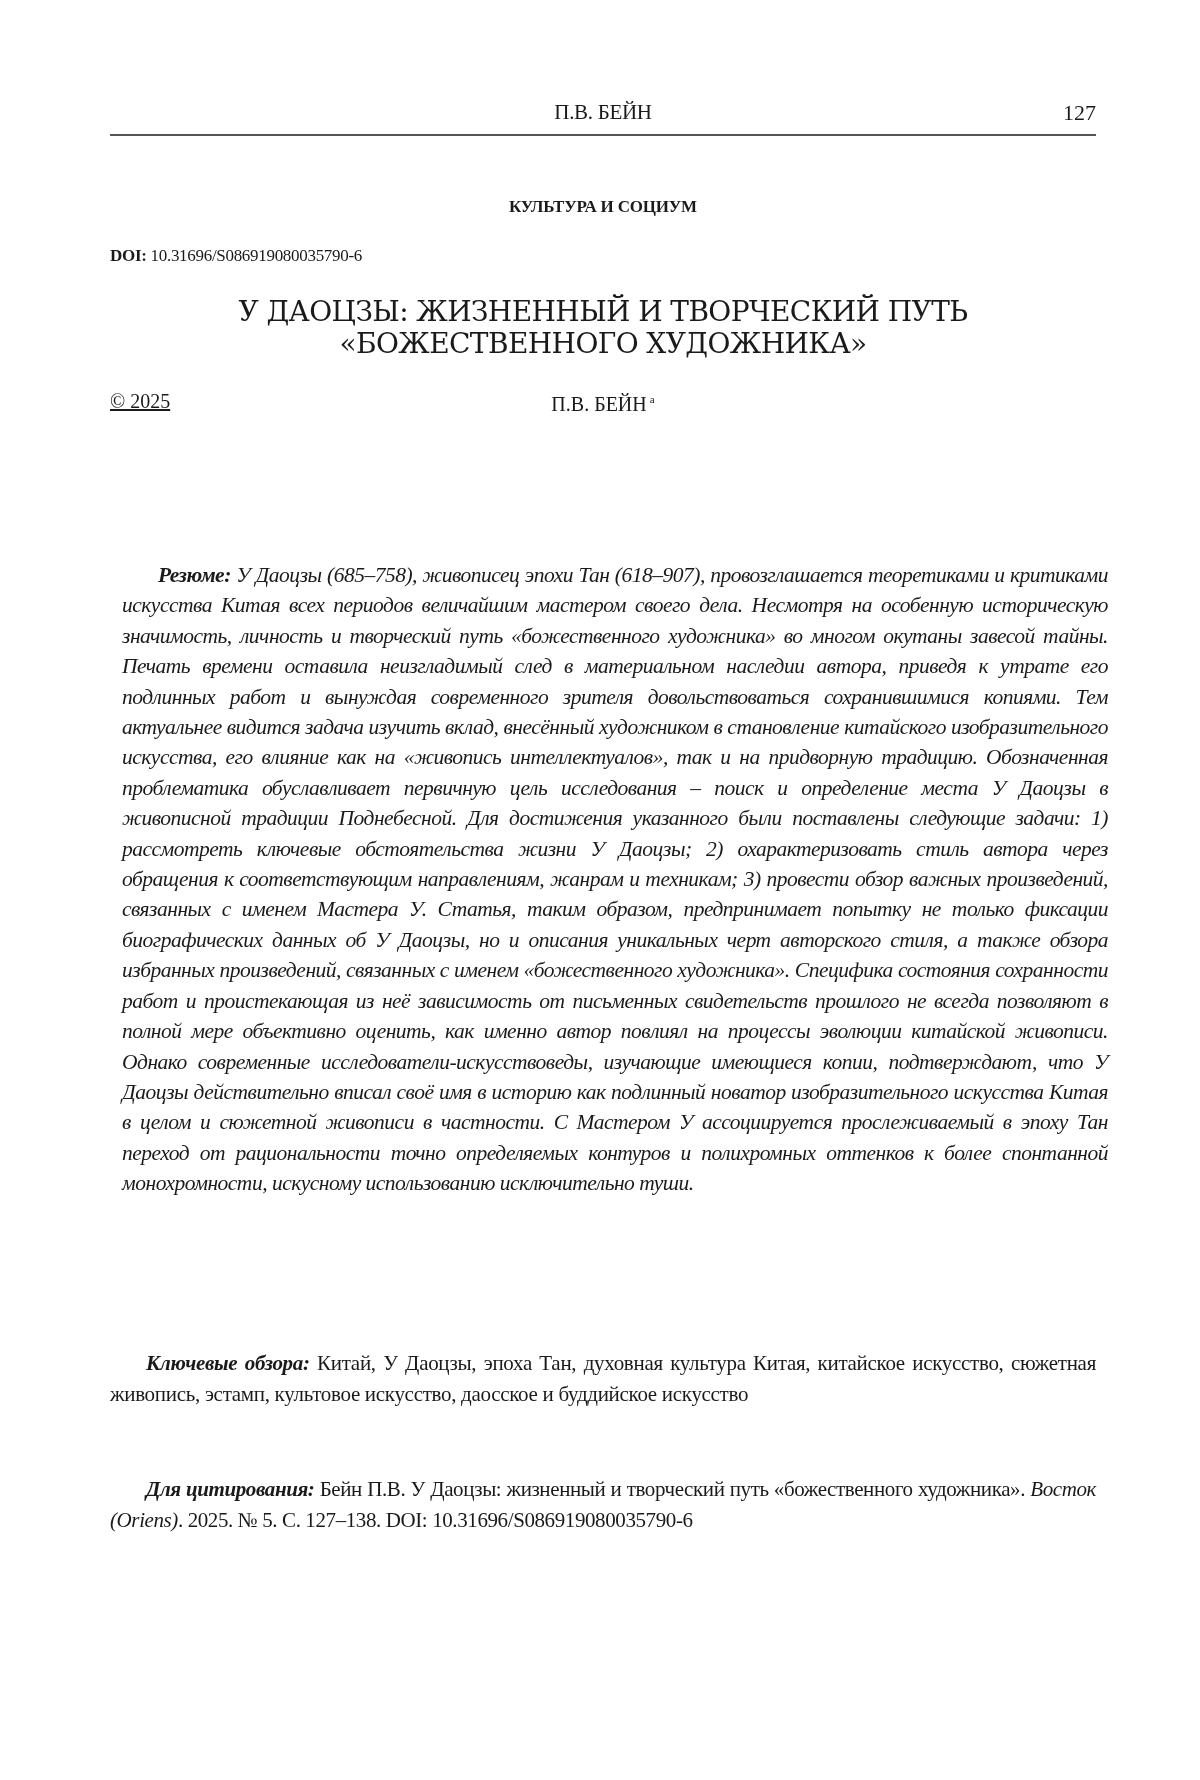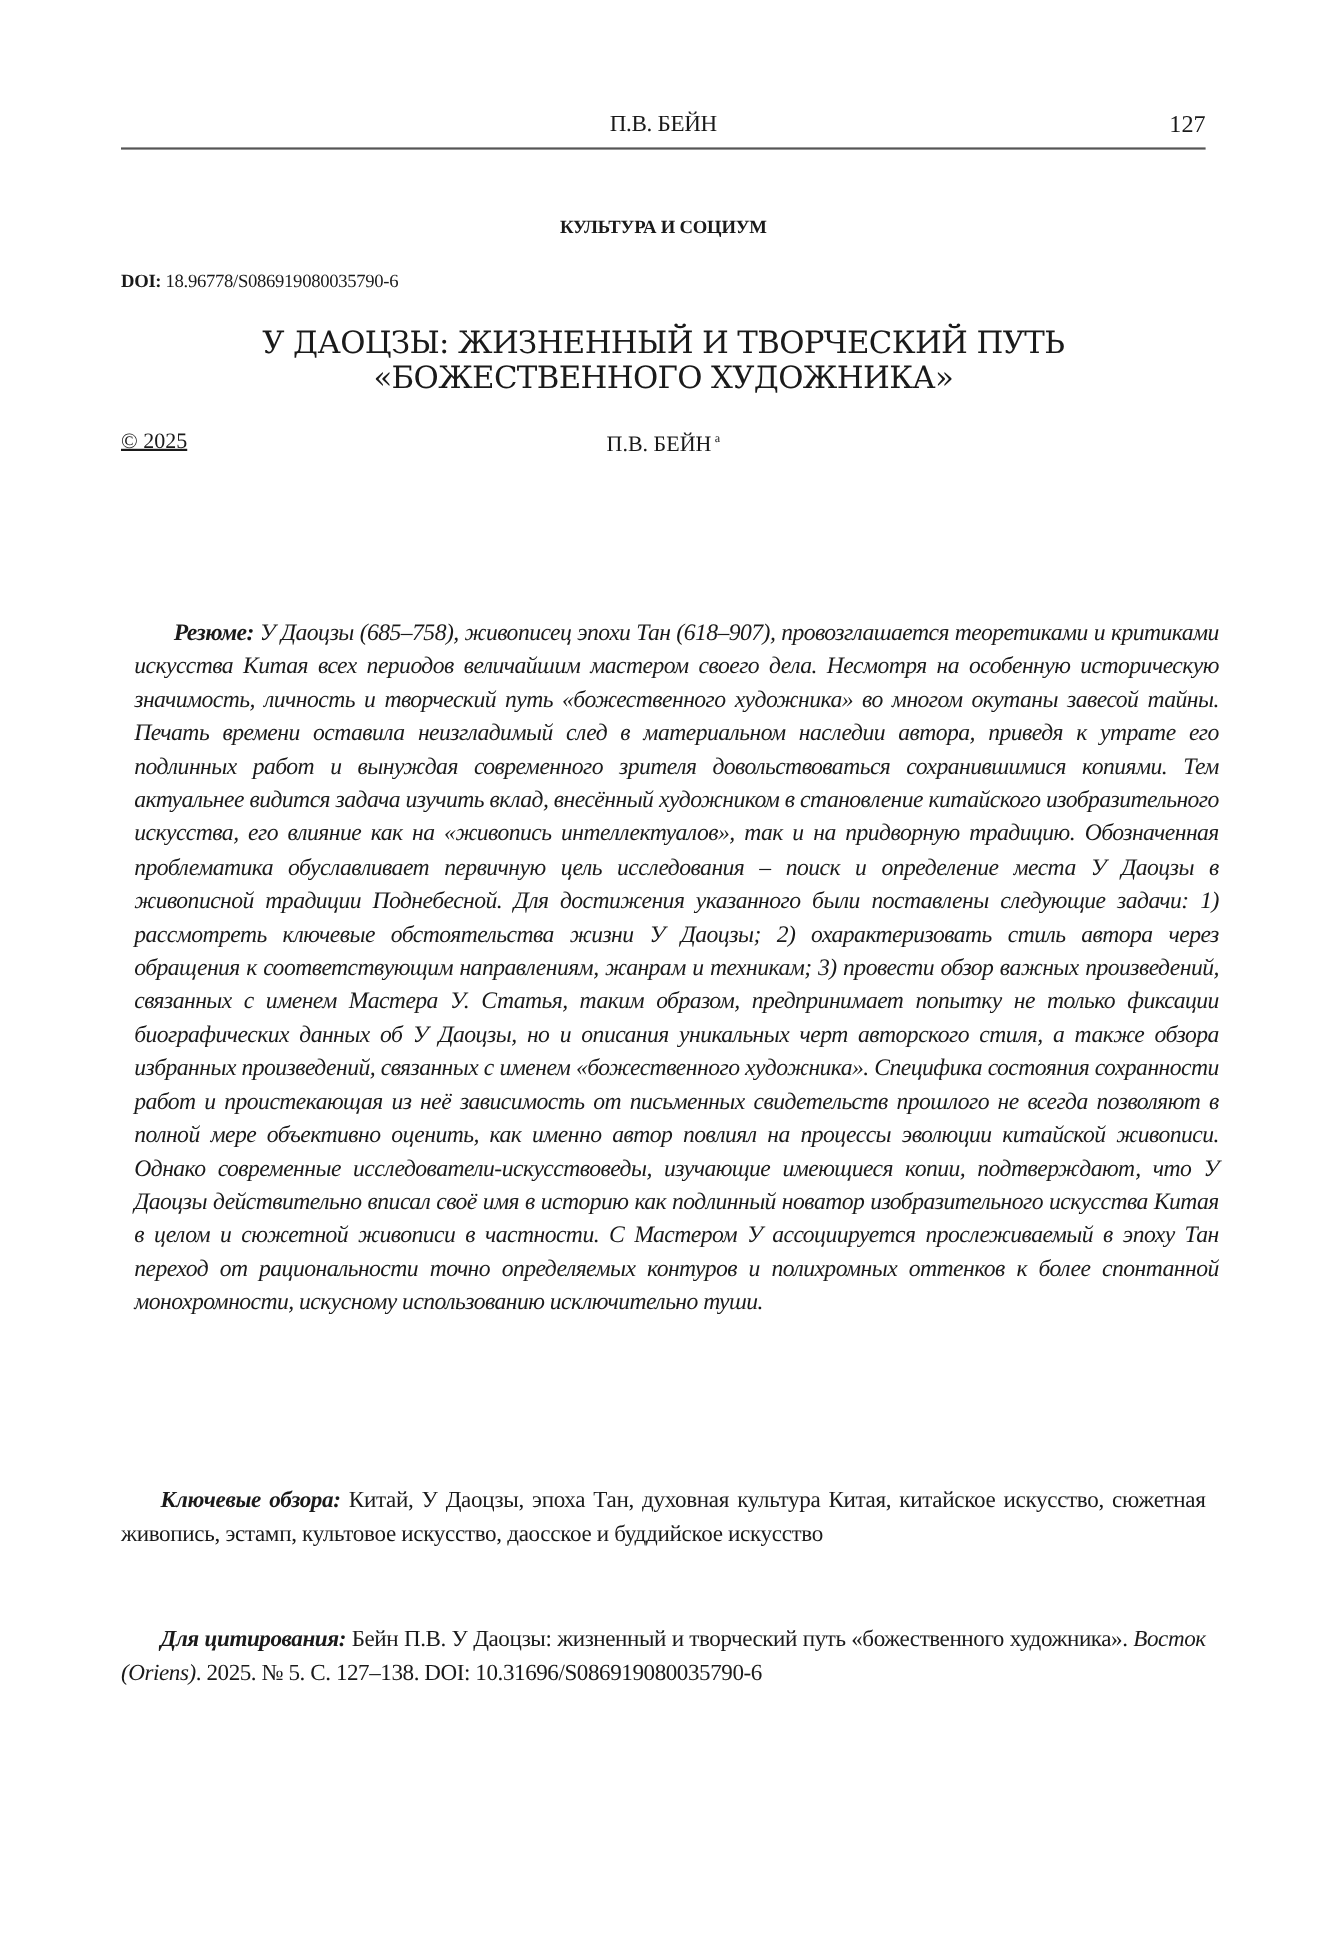--- a/index.html
+++ b/index.html
@@ -163,21 +163,21 @@
 
   <div class="running-header">
     <span class="running-author">П.В. БЕЙН</span>
     <span class="page-number">127</span>
   </div>
 
   <div class="section-label">КУЛЬТУРА И СОЦИУМ</div>
 
   <div class="doi-line">
     <span class="lbl">DOI:</span>
-    <span>18.96778/S086919080035790-6</span>
+    <span>10.31696/S086919080035790-6</span>
   </div>
 
   <h1 class="article-title">
     <span>У ДАОЦЗЫ: ЖИЗНЕННЫЙ И ТВОРЧЕСКИЙ ПУТЬ</span><br>
     <span>«БОЖЕСТВЕННОГО ХУДОЖНИКА»</span>
   </h1>
 
   <div class="copyright">© 2025</div>
 
   <div class="author">

